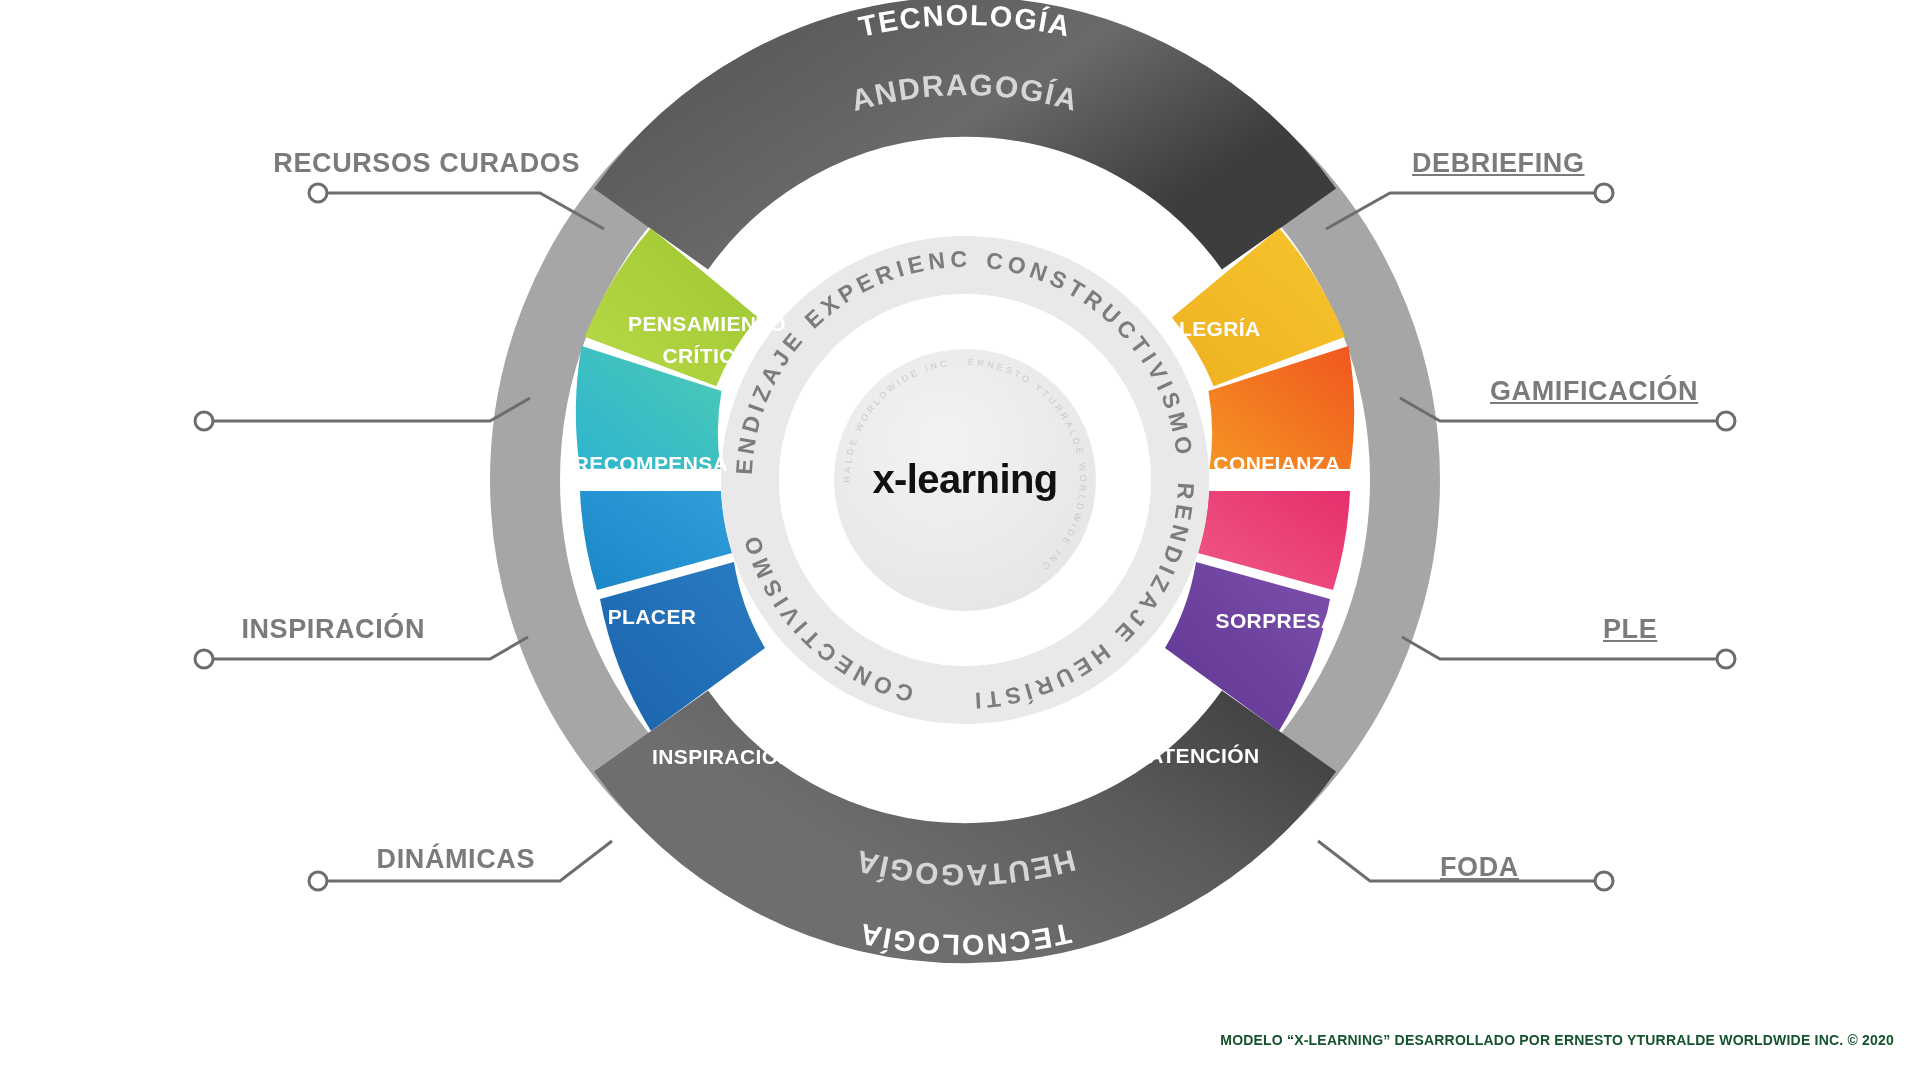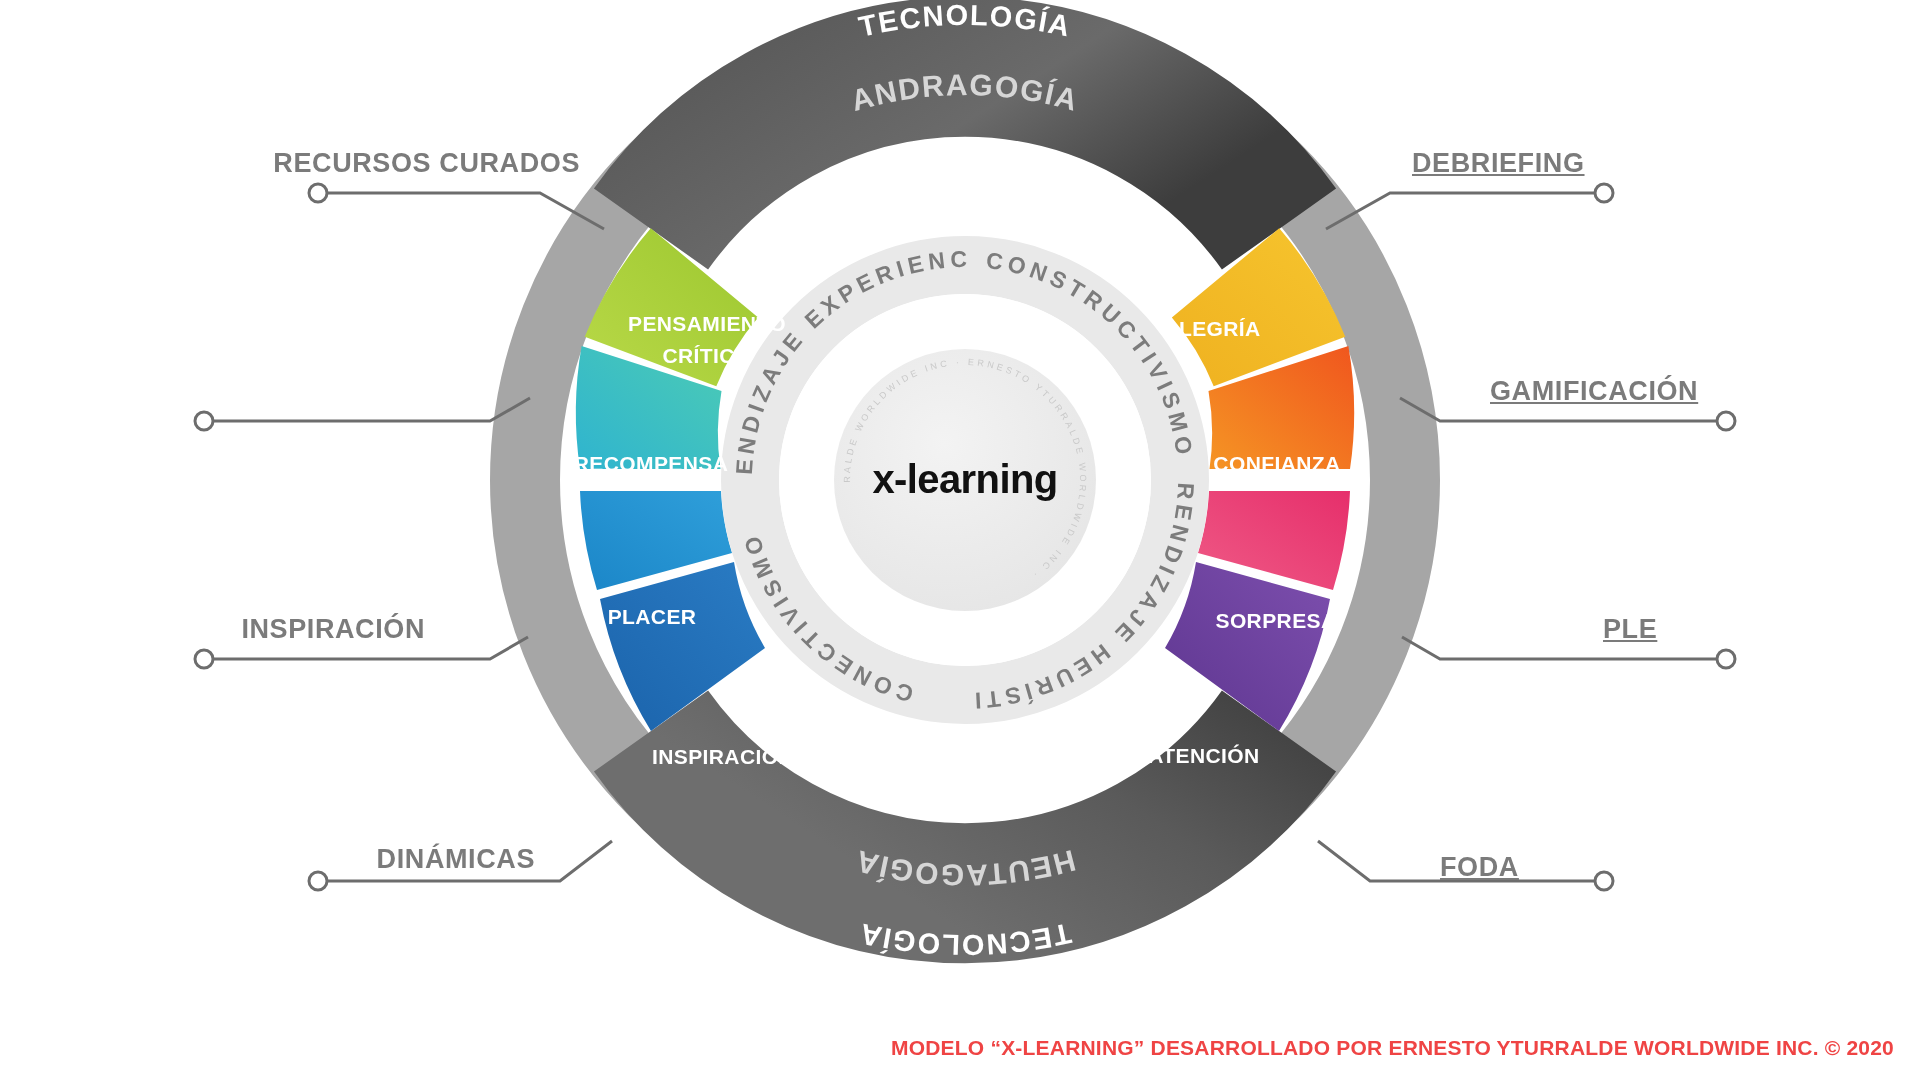--- a/index.html
+++ b/index.html
@@ -86,26 +86,26 @@
     font-size: 27px;
     letter-spacing: 0.6px;
     color: #7b7b7b;
     white-space: nowrap;
   }
   .callout-label.right { text-align: left; text-decoration: underline; }
   .callout-label.left  { text-align: right; }
   .credit {
     position: absolute;
     right: 26px;
-    bottom: 20px;
-    font-family: "Liberation Sans", sans-serif;
-    font-weight: 700;
-    font-size: 21px;
+    bottom: 32px;
+    font-family: "Liberation Sans", sans-serif;
+    font-weight: 700;
+    font-size: 14px;
     letter-spacing: 0.2px;
-    color: #ef4444;
+    color: #14532d;
     white-space: nowrap;
   }
 </style>
 </head>
 <body>
 
 <div id="stage">
 
   <svg class="wheel" viewBox="0 0 1920 1080">
     <defs>

